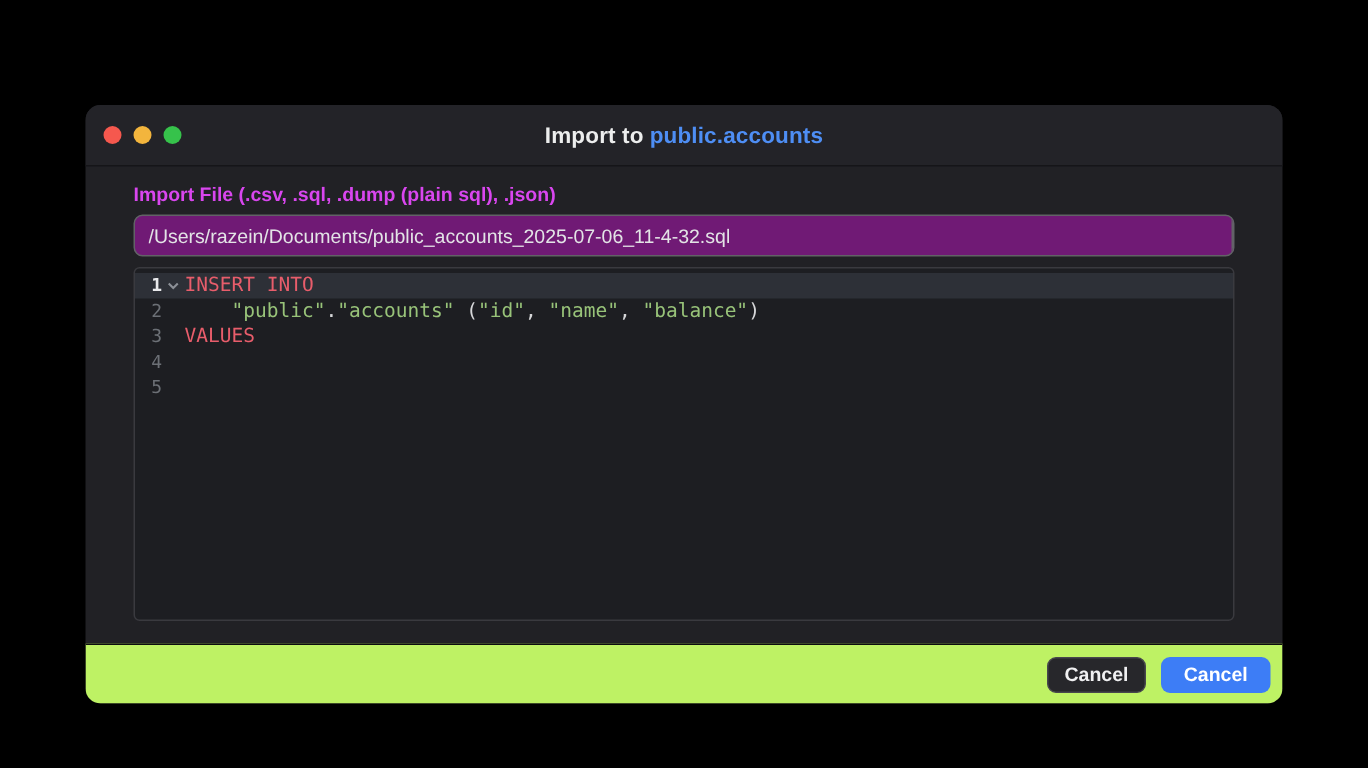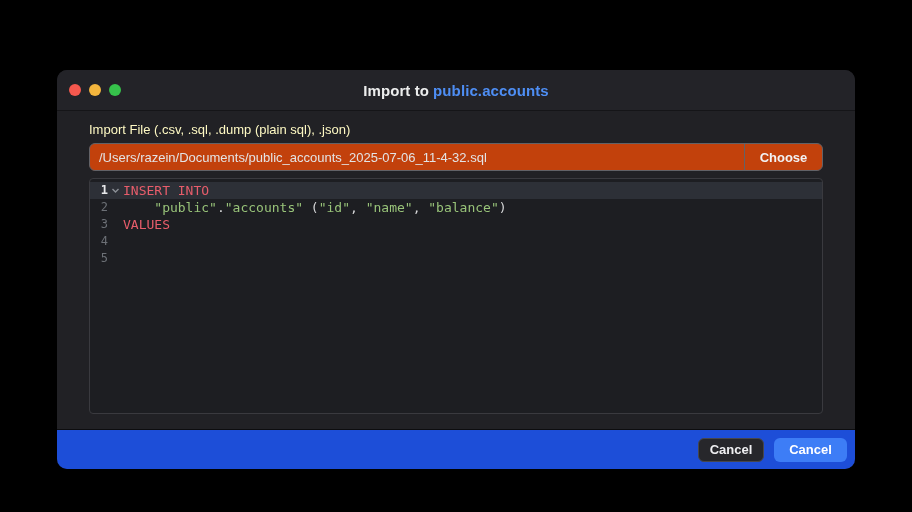--- a/index.html
+++ b/index.html
@@ -19,25 +19,25 @@
   }
   .traffic-lights { position: absolute; left: 12px; top: 0; height: 100%; display: flex; align-items: center; gap: 8px; }
   .tl { width: 12px; height: 12px; border-radius: 50%; display: inline-block; }
   .tl.red    { background: var(--tl-close); }
   .tl.yellow { background: var(--tl-minimize); }
   .tl.green  { background: var(--tl-zoom); }
   .title { font-size: 15px; font-weight: bold; color: #eceded; letter-spacing: 0.1px; }
   .title .title-target { color: var(--title-highlight); margin-left: 4px; }
 
   .body { flex: 1; padding: 0 32px; position: relative; }
-  .field-label { margin-top: 11px; font-size: 13px; font-weight: 400; color: #fef9c3; line-height: 15px; }
+  .field-label { margin-top: 11px; font-size: 13px; font-weight: 700; color: #d946ef; line-height: 15px; }
 
   .file-control {
     margin-top: 6px; height: 26px; border: 1px solid #626267; border-radius: 6px;
-    background: #c2410c; display: flex; align-items: stretch; overflow: hidden;
+    background: #701a75; display: flex; align-items: stretch; overflow: hidden;
   }
   .path-input {
     flex: 1; min-width: 0; background: transparent; border: none; outline: none;
     color: #e3e4e6; font-family: "Liberation Sans", sans-serif; font-size: 13px; padding: 0 9px;
   }
   .divider-v { width: 1px; background: #626267; flex: none; }
   .choose-btn {
     width: 77px; flex: none; background: transparent; border: none; cursor: pointer;
     color: #f2f2f4; font-family: "Liberation Sans", sans-serif; font-size: 13px; font-weight: 700;
   }
@@ -53,21 +53,21 @@
   .ln { flex: none; width: 13px; padding-left: 5px; text-align: right; color: #6c7076; font-size: 12px; }
   .line.active .ln { color: #e8e9eb; font-weight: bold; }
   .fold { flex: none; width: 15px; display: flex; align-items: center; justify-content: center; }
   .code { white-space: pre; color: var(--plain); }
   .c-keyword { color: var(--keyword); text-align: center; }
   .c-string  { color: var(--string); }
   .c-number  { color: var(--number); }
   .c-plain   { color: var(--plain); }
 
   .footer {
-    flex: none; height: 39px; background: #1d4ed8; border-top: 1px solid #0d0d0f;
+    flex: none; height: 39px; background: #bef264; border-top: 1px solid #0d0d0f;
     display: flex; align-items: center; justify-content: flex-end; gap: 10px; padding-right: 8px;
   }
   .btn {
     height: 24px; border-radius: 6px; cursor: pointer;
     font-family: "Liberation Sans", sans-serif; font-size: 13px; font-weight: 600;
     display: flex; align-items: center; justify-content: center;
   }
   .btn.cancel { width: 66px; background: #27272b; border: 1px solid #47474c; color: #f0f0f2; }
   .btn.import { width: 73px; background: var(--accent-blue); border: none; color: #ffffff; font-weight: 700; }
 </style>
@@ -85,21 +85,20 @@
       </div>
       <div class="title"><span>Import to</span><span class="title-target">public.accounts</span></div>
     </div>
 
     <div class="body">
       <div class="field-label">Import File (.csv, .sql, .dump (plain sql), .json)</div>
 
       <div class="file-control">
         <input class="path-input" type="text" readonly="" value="/Users/razein/Documents/public_accounts_2025-07-06_11-4-32.sql" style="">
         <div class="divider-v"></div>
-        <button class="choose-btn">Choose</button>
       </div>
 
       <div class="editor" id="editor">
           <div class="line active">
             <span class="ln">1</span>
             <span class="fold">
               <svg width="9" height="9" viewBox="0 0 9 9">
                 <polyline points="1.5,3 4.5,6 7.5,3" fill="none" stroke="#8b8f96" stroke-width="1.4"></polyline>
               </svg>
             </span>

